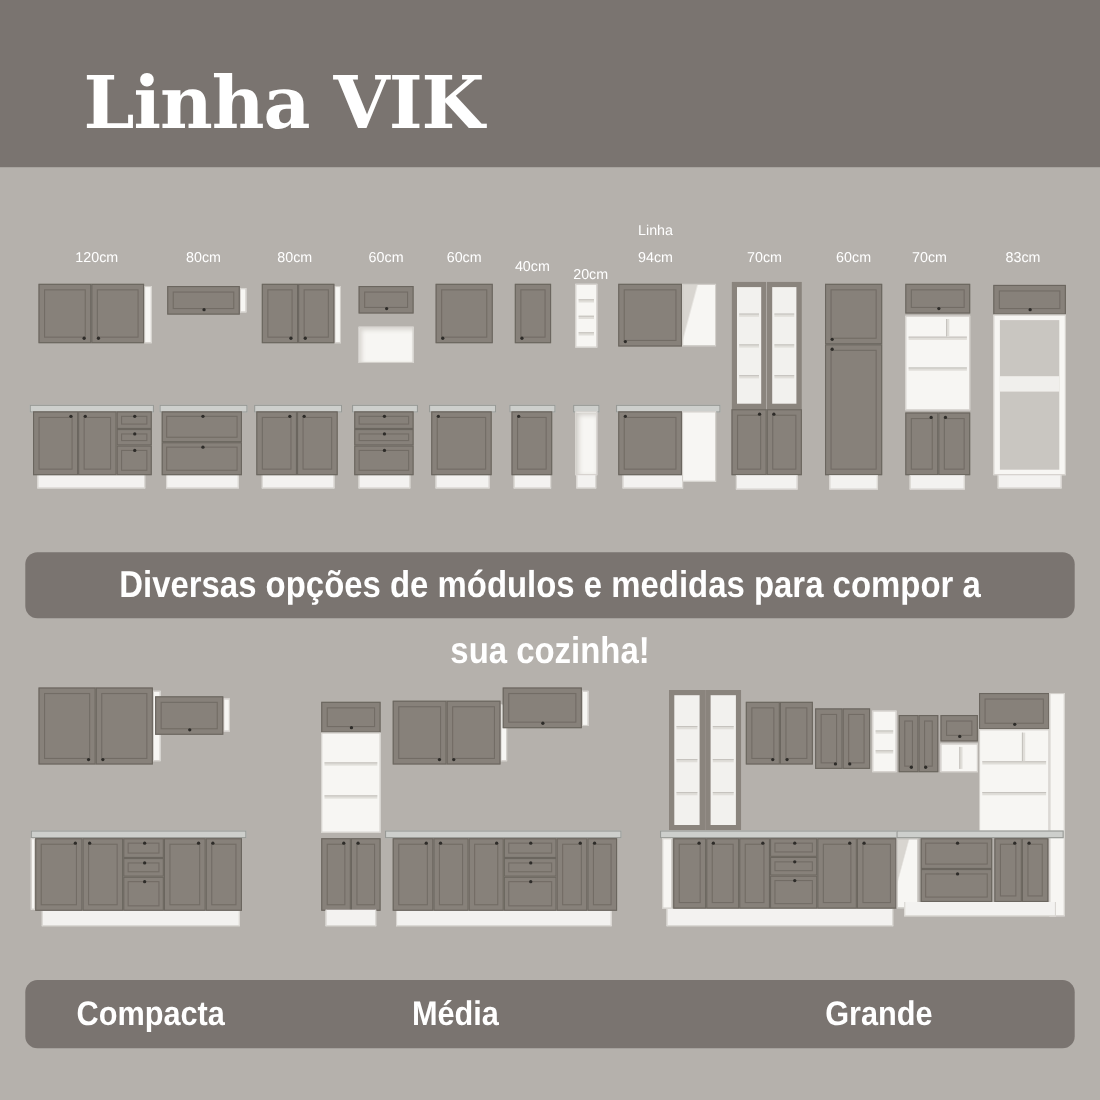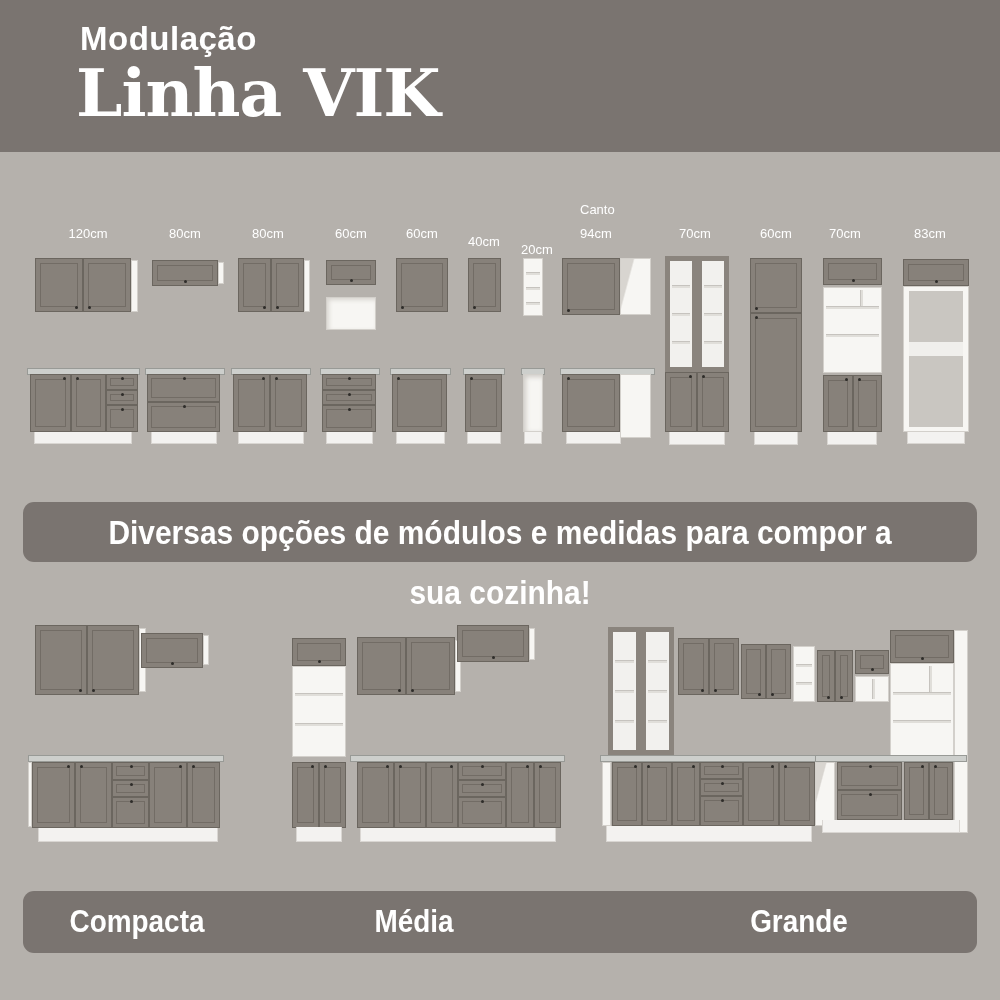--- a/index.html
+++ b/index.html
@@ -39,35 +39,34 @@
   .niche{background:#c9c6c1;}                               
   .counter{height:7px;background:#cdcfcc;border:1px solid #989a96;}
   .plinth{background:#f3f2f0;border:1px solid #d9d6d2;border-top:none;}
   .glass{border:5px solid #8a847d;background:#f2f1ee;}
   .angle{background:linear-gradient(105deg,#d8d5d0 0 28%,#f7f6f3 32%);border:1px solid #d3d0cb;}
 </style>
 </head>
 <body>
 
 <div id="header" class="abs">
-  <div id="kicker" class="abs">Modulação</div>
   <div id="title" class="abs">Linha VIK</div>
 </div>
 
 <div id="modules" class="abs" style="left:0;top:152px;width:1000px;height:345px;">
 
   <div class="abs sizelabel" style="left:38px;top:70px;width:100px;">120cm</div>
   <div class="abs sizelabel" style="left:152px;top:70px;width:66px;">80cm</div>
   <div class="abs sizelabel" style="left:235px;top:70px;width:66px;">80cm</div>
   <div class="abs sizelabel" style="left:325px;top:70px;width:52px;">60cm</div>
   <div class="abs sizelabel" style="left:396px;top:70px;width:52px;">60cm</div>
   <div class="abs sizelabel" style="left:462px;top:78px;width:44px;">40cm</div>
   <div class="abs sizelabel" style="left:512px;top:86px;width:50px;">20cm</div>
   <div class="abs sizelabel" style="left:580px;top:46px;width:80px;text-align:left;">
-    <span class="abs" style="left:0;top:0;">Canto</span>
+    <span class="abs" style="left:0;top:0;">Linha</span>
     <span class="abs" style="left:0;top:24px;">94cm</span>
   </div>
   <div class="abs sizelabel" style="left:661px;top:70px;width:68px;">70cm</div>
   <div class="abs sizelabel" style="left:747px;top:70px;width:58px;">60cm</div>
   <div class="abs sizelabel" style="left:815px;top:70px;width:60px;">70cm</div>
   <div class="abs sizelabel" style="left:900px;top:70px;width:60px;">83cm</div>
 
   <div class="abs w" style="left:131px;top:108px;width:7px;height:52px;"></div>
   <div class="abs">
     <div class="abs d kbr" style="left:35px;top:106px;width:48px;height:54px;"></div>

